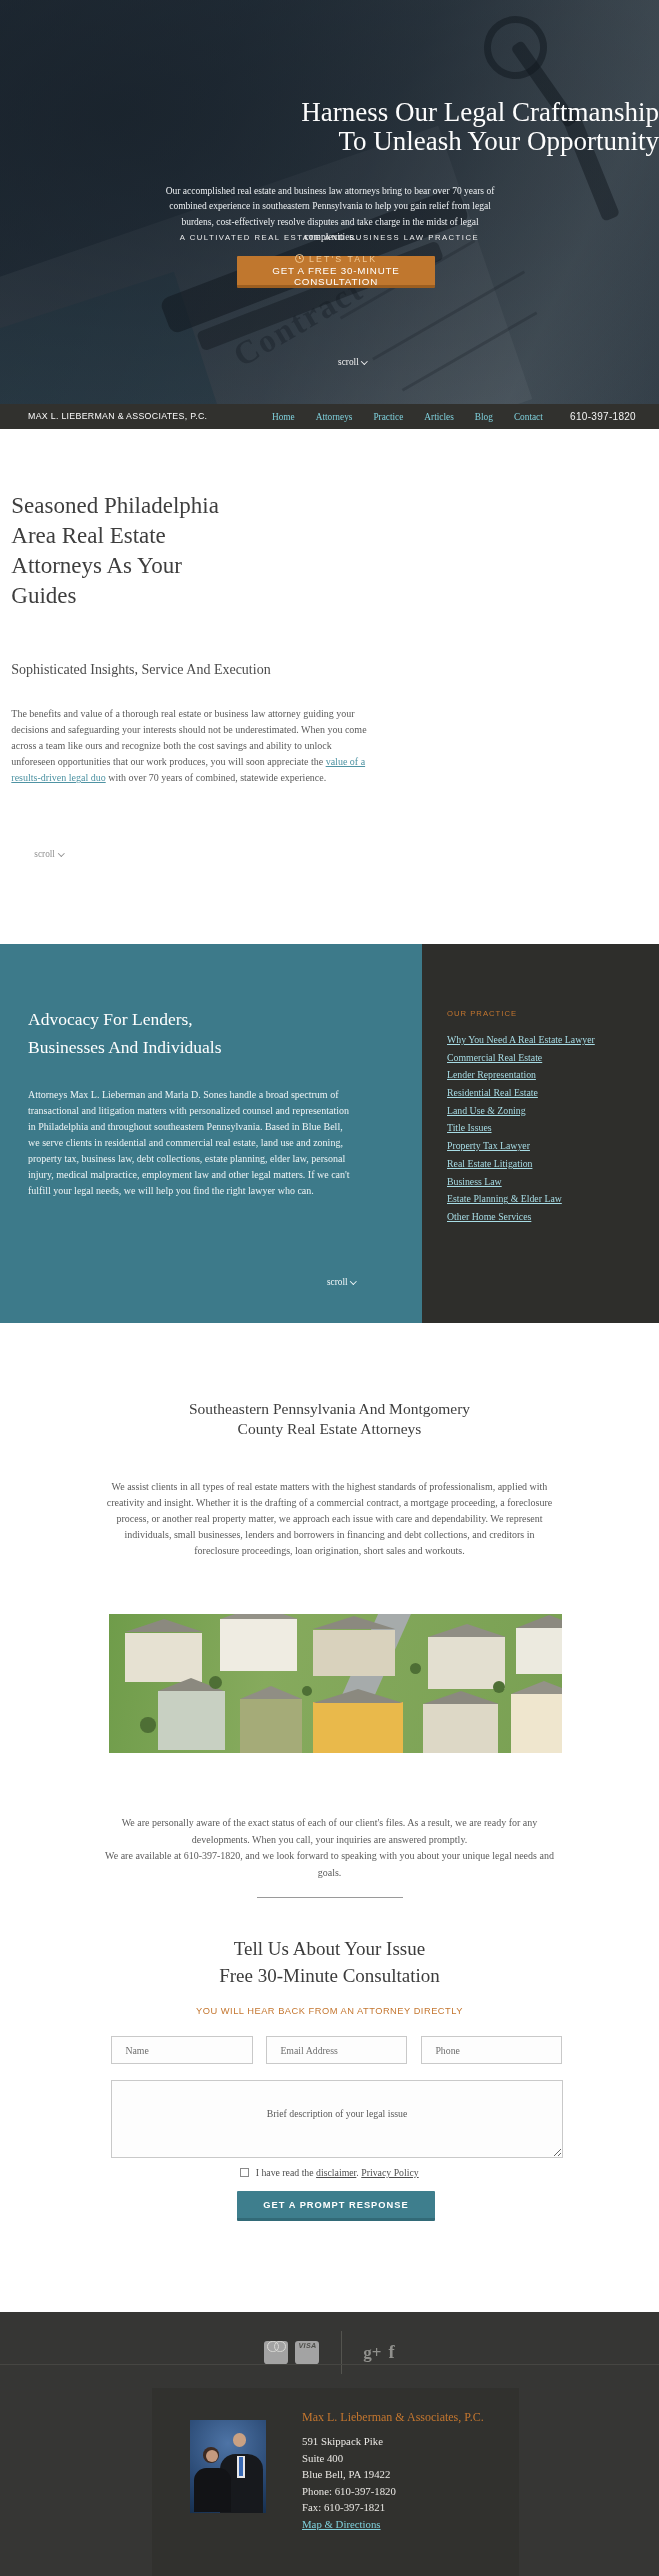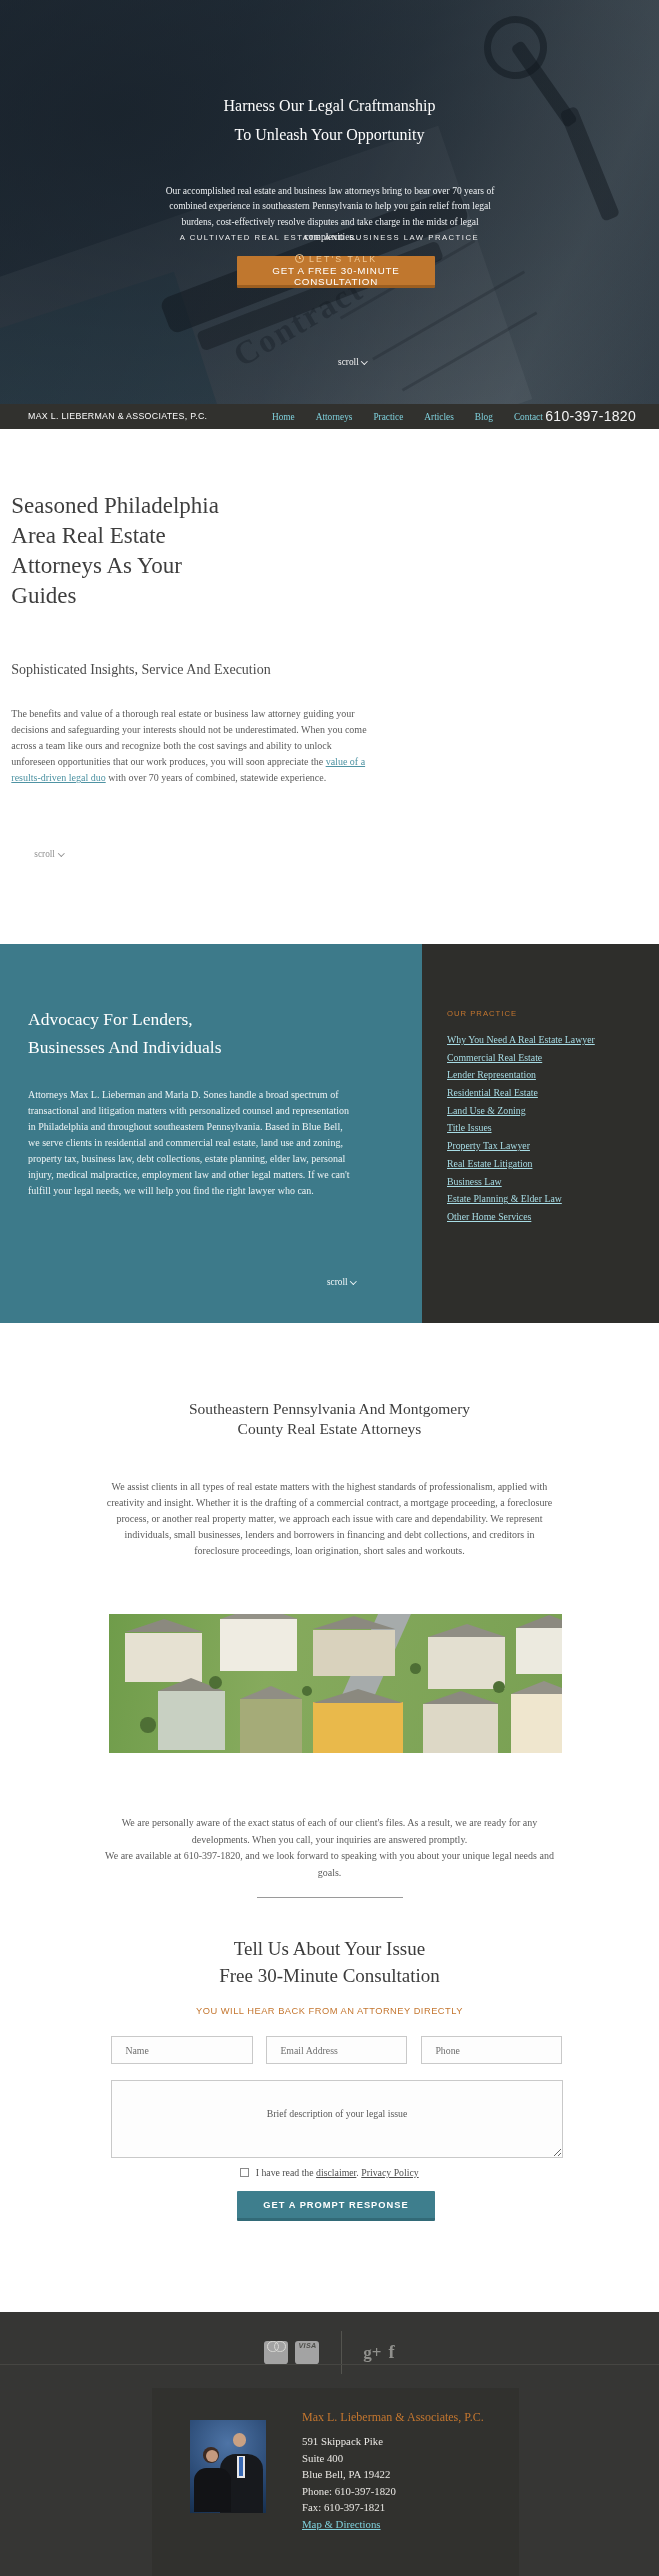--- a/index.html
+++ b/index.html
@@ -22,22 +22,22 @@
         background:rgba(8,11,14,0.45);transform:rotate(-21deg);}
   .hero-ring{position:absolute;left:484px;top:15.5px;width:49px;height:49px;border-radius:50%;
         border:7.2px solid rgba(8,12,16,0.55);transform:rotate(10deg);}
   .hero-key1{position:absolute;left:495px;top:77px;width:98px;height:14.4px;border-radius:4.6px;
         background:rgba(8,12,16,0.55);transform:rotate(55deg);}
   .hero-key2{position:absolute;left:531px;top:155px;width:118px;height:17.5px;border-radius:5.2px;
         background:rgba(8,12,16,0.5);transform:rotate(68deg);}
   .hero-overlay{position:absolute;left:0;top:0;width:100%;height:100%;
         background:radial-gradient(ellipse at 18% 28%,rgba(23,32,41,0.75),rgba(23,32,41,0.35) 52%,rgba(40,50,58,0.12)),
                    linear-gradient(rgba(26,35,44,0.38),rgba(26,35,44,0.38));}
-  .hero-title{position:absolute;left:0;top:80px;width:659px;text-align:center;color:#fdfdfd;
-        font-size:16px;line-height:29px;font-weight:normal;}
+  .hero-title{position:absolute;left:0;top:80px;width:659px;text-align:right;color:#fdfdfd;
+        font-size:27px;line-height:29px;font-weight:normal;}
   .hero-sub{position:absolute;left:165px;top:174px;width:330px;text-align:center;color:#eef1f3;
         font-size:9.5px;line-height:15.5px;}
   .hero-tagline{position:absolute;left:0;top:233px;width:659px;text-align:center;color:#ededed;
         font-family:"Liberation Sans",sans-serif;font-size:7.7px;letter-spacing:1.5px;}
   .cta{position:absolute;left:237px;top:256px;width:198px;height:29px;background:#c0772e;
         border-bottom:3.1px solid #9c5e20;border-radius:1px;text-align:center;text-decoration:none;
         display:flex;flex-direction:column;justify-content:center;}
   .cta-l1{color:#f2c892;font-family:"Liberation Sans",sans-serif;font-size:8.8px;letter-spacing:2.1px;}
   .cta-l2{color:#ffffff;font-family:"Liberation Sans",sans-serif;font-size:9.8px;letter-spacing:0.8px;margin-top:1.5px;}
   .clock{width:7.7px;height:7.7px;border:1px solid #f2c892;border-radius:50%;position:relative;
@@ -49,21 +49,21 @@
         border-bottom:0.8px solid currentColor;transform:rotate(45deg);margin-left:3.6px;vertical-align:1px;}
   #hero .scroll{position:absolute;left:0;top:357px;width:659px;text-align:center;color:#f2f2f2;}
 
   
   #nav{position:absolute;left:0;top:404px;width:659px;height:25px;background:#31312e;}
   .brand{position:absolute;left:28px;top:0;height:25px;line-height:25px;color:#fbfbfb;
         font-family:"Liberation Sans",sans-serif;font-size:8.8px;letter-spacing:0.3px;}
   .menu{position:absolute;left:272px;top:0;height:25px;display:flex;align-items:center;gap:21px;}
   .menu a{color:#7fd0dc;text-decoration:none;font-size:9.3px;}
   .nav-phone{position:absolute;right:23px;top:0;height:18px;line-height:25px;color:#f4f4f4;
-        font-family:"Liberation Sans",sans-serif;font-size:14px;letter-spacing:0.3px;}
+        font-family:"Liberation Sans",sans-serif;font-size:10px;letter-spacing:0.3px;}
 
   
   #intro{position:absolute;left:0;top:429px;width:659px;height:515px;background:#ffffff;}
   #intro h1{position:absolute;left:11.3px;top:62px;margin:0;font-weight:normal;
         font-size:23px;line-height:30px;color:#3e3e3e;}
   .intro-sub{position:absolute;left:11.3px;top:233px;font-size:14px;color:#4b4b4b;}
   .intro-para{position:absolute;left:11.3px;top:267px;width:363px;font-size:10px;line-height:16px;color:#5b5b5b;}
   .intro-para a{color:#4e93a3;text-decoration:underline;}
   #intro .scroll{position:absolute;left:11.3px;top:420px;color:#909090;}
 

